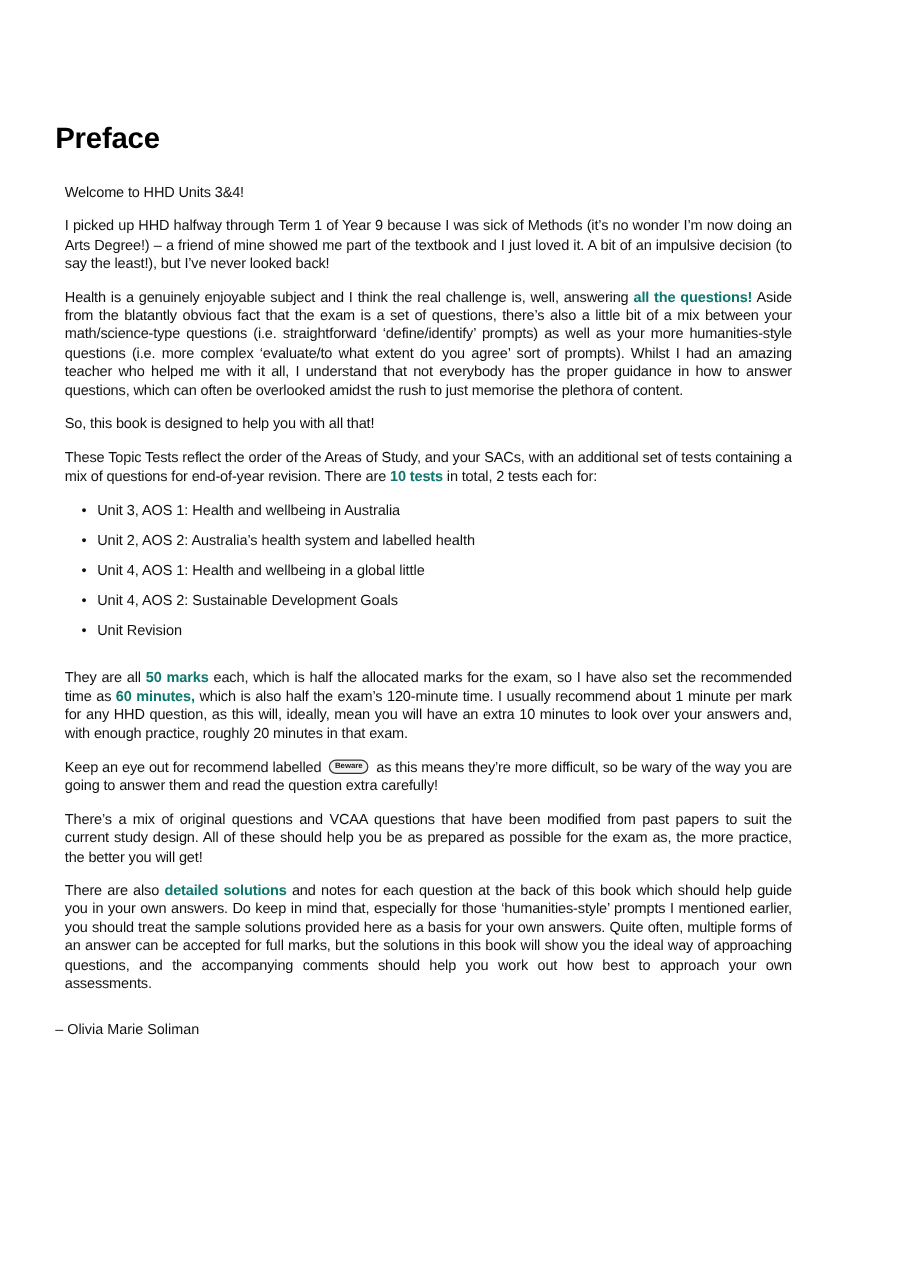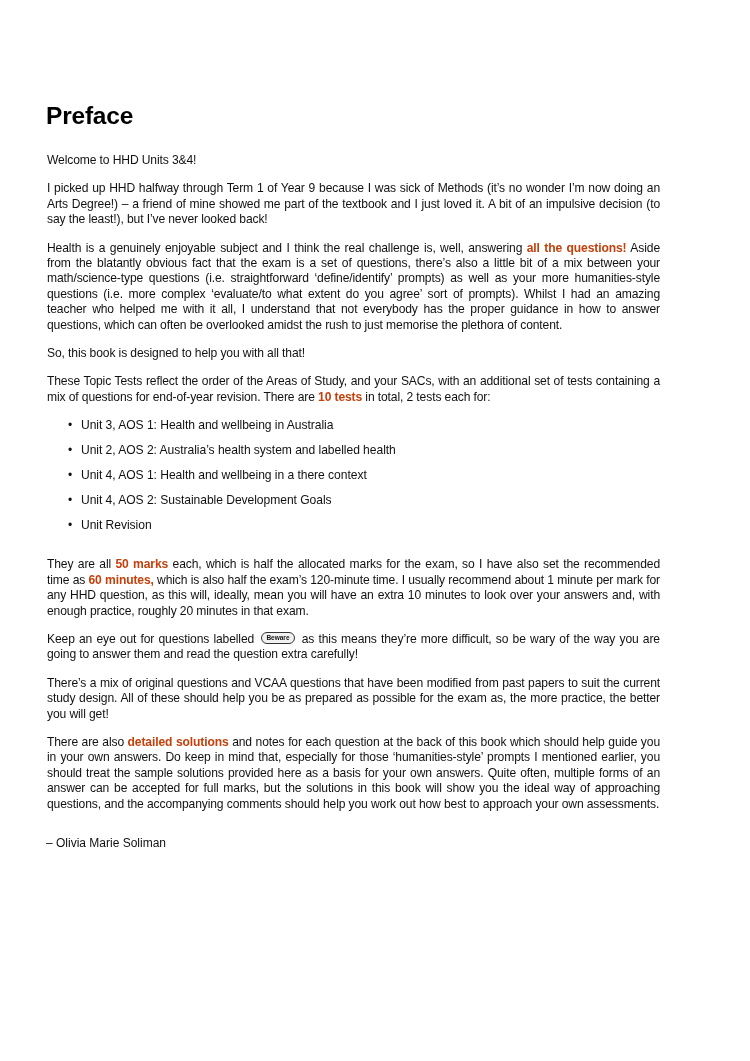--- a/index.html
+++ b/index.html
@@ -24,30 +24,30 @@
   h1 {
     font-family: Liberation Sans, sans-serif;
     font-weight: bold;
     font-size: 24.5px;
     margin: 0 0 21px 0;
     letter-spacing: -0.2px;
     line-height: 32px;
     color: #000;
   }
   p {
-    margin: 0 0 13px 1px;
+    margin: 0 0 13px 8px;
     font-size: 12.1px;
     line-height: 15.4px;
     text-align: justify;
     letter-spacing: -0.12px;
   }
   p.single {
     text-align: left;
   }
-  b { font-weight: bold; color: #c2410c; }
+  b { font-weight: bold; color: #0f766e; }
   ul.aos {
     list-style: none;
     margin: 2px 0 0 0;
     padding: 0 0 0 22px;
   }
   ul.aos li {
     font-size: 12.1px;
     line-height: 15px;
     margin: 0 0 10px 0;
     position: relative;
@@ -92,29 +92,29 @@
 
   <p><span>Health is a genuinely enjoyable subject and I think the real challenge is, well, answering </span><b>all the questions!</b><span> Aside from the blatantly obvious fact that the exam is a set of questions, there’s also a little bit of a mix between your math/science-type questions (i.e. straightforward ‘define/identify’ prompts) as well as your more humanities-style questions (i.e. more complex ‘evaluate/to what extent do you agree’ sort of prompts). Whilst I had an amazing teacher who helped me with it all, I understand that not everybody has the proper guidance in how to answer questions, which can often be overlooked amidst the rush to just memorise the plethora of content.</span></p>
 
   <p class="single">So, this book is designed to help you with all that!</p>
 
   <p><span>These Topic Tests reflect the order of the Areas of Study, and your SACs, with an additional set of tests containing a mix of questions for end-of-year revision. There are </span><b>10 tests</b><span> in total, 2 tests each for:</span></p>
 
   <ul class="aos">
     <li><span class="bullet">•</span><span>Unit 3, AOS 1: Health and wellbeing in Australia</span></li>
     <li><span class="bullet">•</span><span>Unit 2, AOS 2: Australia’s health system and labelled health</span></li>
-    <li><span class="bullet">•</span><span>Unit 4, AOS 1: Health and wellbeing in a there context</span></li>
+    <li><span class="bullet">•</span><span>Unit 4, AOS 1: Health and wellbeing in a global little</span></li>
     <li><span class="bullet">•</span><span>Unit 4, AOS 2: Sustainable Development Goals</span></li>
     <li><span class="bullet">•</span><span>Unit Revision</span></li>
   </ul>
   <div class="list-gap"></div>
 
   <p><span>They are all </span><b>50 marks</b><span> each, which is half the allocated marks for the exam, so I have also set the recommended time as </span><b>60 minutes,</b><span> which is also half the exam’s 120-minute time. I usually recommend about 1 minute per mark for any HHD question, as this will, ideally, mean you will have an extra 10 minutes to look over your answers and, with enough practice, roughly 20 minutes in that exam.</span></p>
 
-  <p><span>Keep an eye out for questions labelled</span> <span class="beware">Beware</span> <span>as this means they’re more difficult, so be wary of the way you are going to answer them and read the question extra carefully!</span></p>
+  <p><span>Keep an eye out for recommend labelled</span> <span class="beware">Beware</span> <span>as this means they’re more difficult, so be wary of the way you are going to answer them and read the question extra carefully!</span></p>
 
   <p>There’s a mix of original questions and VCAA questions that have been modified from past papers to suit the current study design. All of these should help you be as prepared as possible for the exam as, the more practice, the better you will get!</p>
 
   <p><span>There are also </span><b>detailed solutions</b><span> and notes for each question at the back of this book which should help guide you in your own answers. Do keep in mind that, especially for those ‘humanities-style’ prompts I mentioned earlier, you should treat the sample solutions provided here as a basis for your own answers. Quite often, multiple forms of an answer can be accepted for full marks, but the solutions in this book will show you the ideal way of approaching questions, and the accompanying comments should help you work out how best to approach your own assessments.</span></p>
 
 
   <div class="signature">– Olivia Marie Soliman</div>
 </div>
 
 </body></html>

